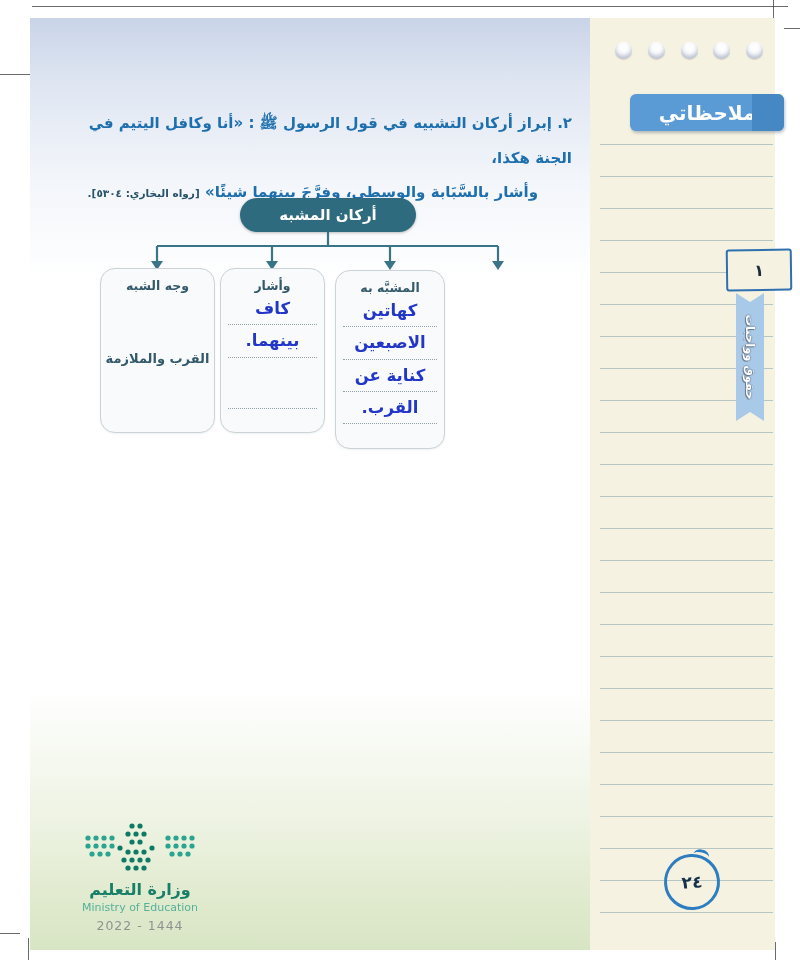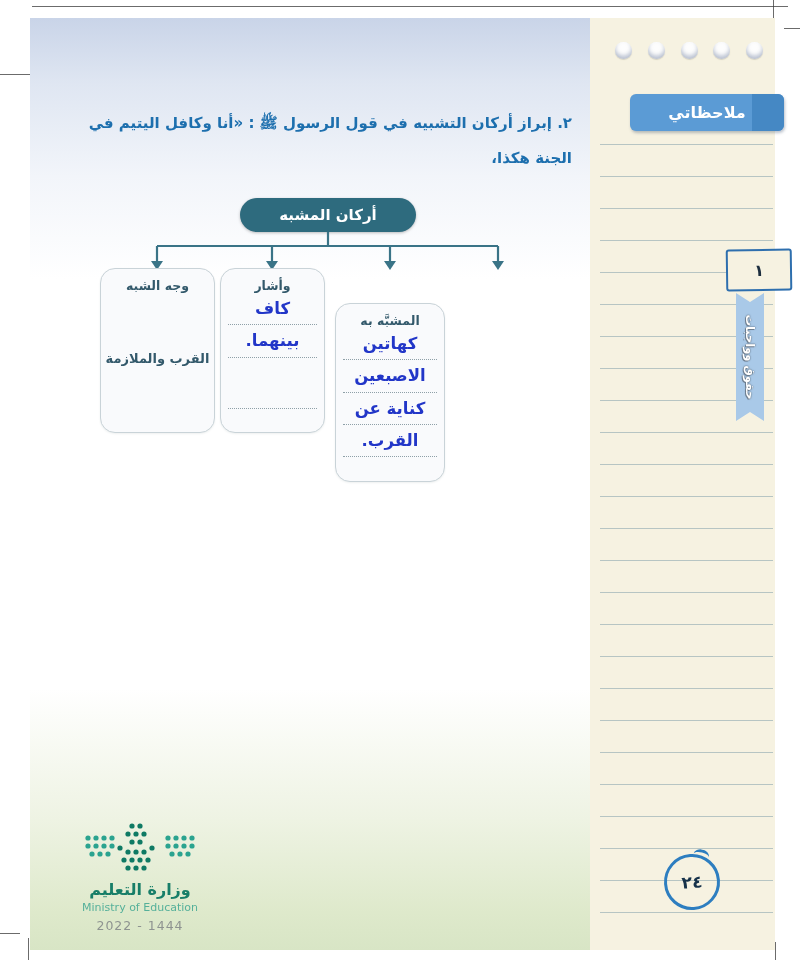--- a/index.html
+++ b/index.html
@@ -40,21 +40,21 @@
         box-shadow:0 1px 2px rgba(40,60,70,.08);direction:rtl;text-align:center;box-sizing:border-box;}
   .dcol .hdr{font-size:12.5px;font-weight:700;color:#33596b;padding-top:9px;}
   .dcol .hdr-answer{font-size:21px;font-weight:700;color:#2236c8;padding-top:6px;}
   .dcol .body-print{font-size:13px;font-weight:700;color:#33596b;}
   .ans-line{font-size:16.5px;font-weight:700;color:#2236c8;border-bottom:1.6px dotted #8fa0a8;
             margin:0 7px;line-height:1.9;text-align:center;}
   .ans-line.empty{height:26px;border-bottom:1.6px dotted #8fa0a8;}
 
   .col-mushabbah{left:420px;top:252px;width:95px;height:160px;}
   .col-mushabbah .body-print{margin-top:42px;}
-  .col-bihi{left:305px;top:252px;width:110px;height:179px;margin-top:33px;}
+  .col-bihi{left:305px;top:252px;width:110px;height:179px;}
   .col-adah{left:190px;top:250px;width:105px;height:165px;}
   .col-adah .ans-gap{height:24px;}
   .col-wajh{left:70px;top:250px;width:115px;height:165px;}
   .col-wajh .body-print{margin-top:58px;}
 
   
   .footer-logo{position:absolute;left:40px;top:800px;width:140px;}
   .logo-dots{display:block;margin:0 auto 6px auto;}
   .ministry-ar{color:#177e68;font-weight:700;font-size:16px;direction:rtl;text-align:center;}
   .ministry-en{color:#55b09a;font-size:11px;text-align:center;margin-top:2px;}
@@ -63,21 +63,21 @@
   
   .sidebar{position:relative;width:185px;height:100%;background:#f6f2e1;}
   .ruled{position:absolute;left:10px;right:2px;top:95px;bottom:6px;
          background:repeating-linear-gradient(180deg,transparent 0 31px,#b7c5c3 31px 32px);}
   .holes{position:absolute;top:24px;left:25px;right:12px;display:flex;justify-content:space-between;}
   .hole{width:17px;height:17px;border-radius:50%;background:#fdfdfd;
         box-shadow:inset 0 -3px 4px rgba(125,140,170,.55), inset 0 1px 1px rgba(255,255,255,.9),
                    0 1px 1px rgba(160,160,150,.4);}
   .notes-tab{position:absolute;top:76px;left:40px;right:-9px;height:37px;background:#5b9bd5;
              border-radius:6px;box-shadow:1px 2px 3px rgba(60,80,110,.35);display:flex;
-             align-items:center;justify-content:center;color:#fff;font-weight:700;font-size:16px;
+             align-items:center;justify-content:center;color:#fff;font-weight:700;font-size:20px;
              direction:rtl;z-index:3;}
   .notes-tab::after{content:"";position:absolute;right:0;top:0;bottom:0;width:32px;
              background:#4588c4;border-radius:0 6px 6px 0;}
   .unit-tab{position:absolute;top:231px;left:136px;right:-17px;height:38px;background:#f6f2e1;
             border:2.5px solid #2e6fae;border-radius:3px;transform:rotate(-.8deg);z-index:3;
             display:flex;align-items:center;justify-content:center;
             color:#1c2e3e;font-weight:700;font-size:16px;}
   .unit-ribbon{position:absolute;left:96px;top:325px;width:128px;height:28px;
                transform:rotate(90deg);background:#a9c9e8;z-index:3;
                clip-path:polygon(7% 50%,0% 0%,100% 0%,93% 50%,100% 100%,0% 100%);
@@ -102,20 +102,24 @@
   <div class="crop bl-h"></div>
   <div class="crop bl-v"></div>
   <div class="crop br-v"></div>
 
   <div class="sheet">
 
     <div class="main">
 
       <div class="exercise">
         <div class="line1">٢. إبراز أركان التشبيه في قول الرسول ﷺ : «أنا وكافل اليتيم في الجنة هكذا،</div>
+        <div class="line2">
+          <span>وأشار بالسَّبَابة والوسطى، وفرَّجَ بينهما شيئًا»</span>
+          <span class="citation">[رواه البخاري: ٥٣٠٤].</span>
+        </div>
       </div>
 
       <div class="root-box">أركان المشبه</div>
 
       <svg class="connectors" viewBox="0 0 560 40" xmlns="http://www.w3.org/2000/svg">
         <g stroke="#3a7487" stroke-width="2.2" fill="none">
           <line x1="298" y1="0" x2="298" y2="14"></line>
           <line x1="127" y1="14" x2="468" y2="14"></line>
           <line x1="127" y1="14" x2="127" y2="30"></line>
           <line x1="242" y1="14" x2="242" y2="30"></line>

